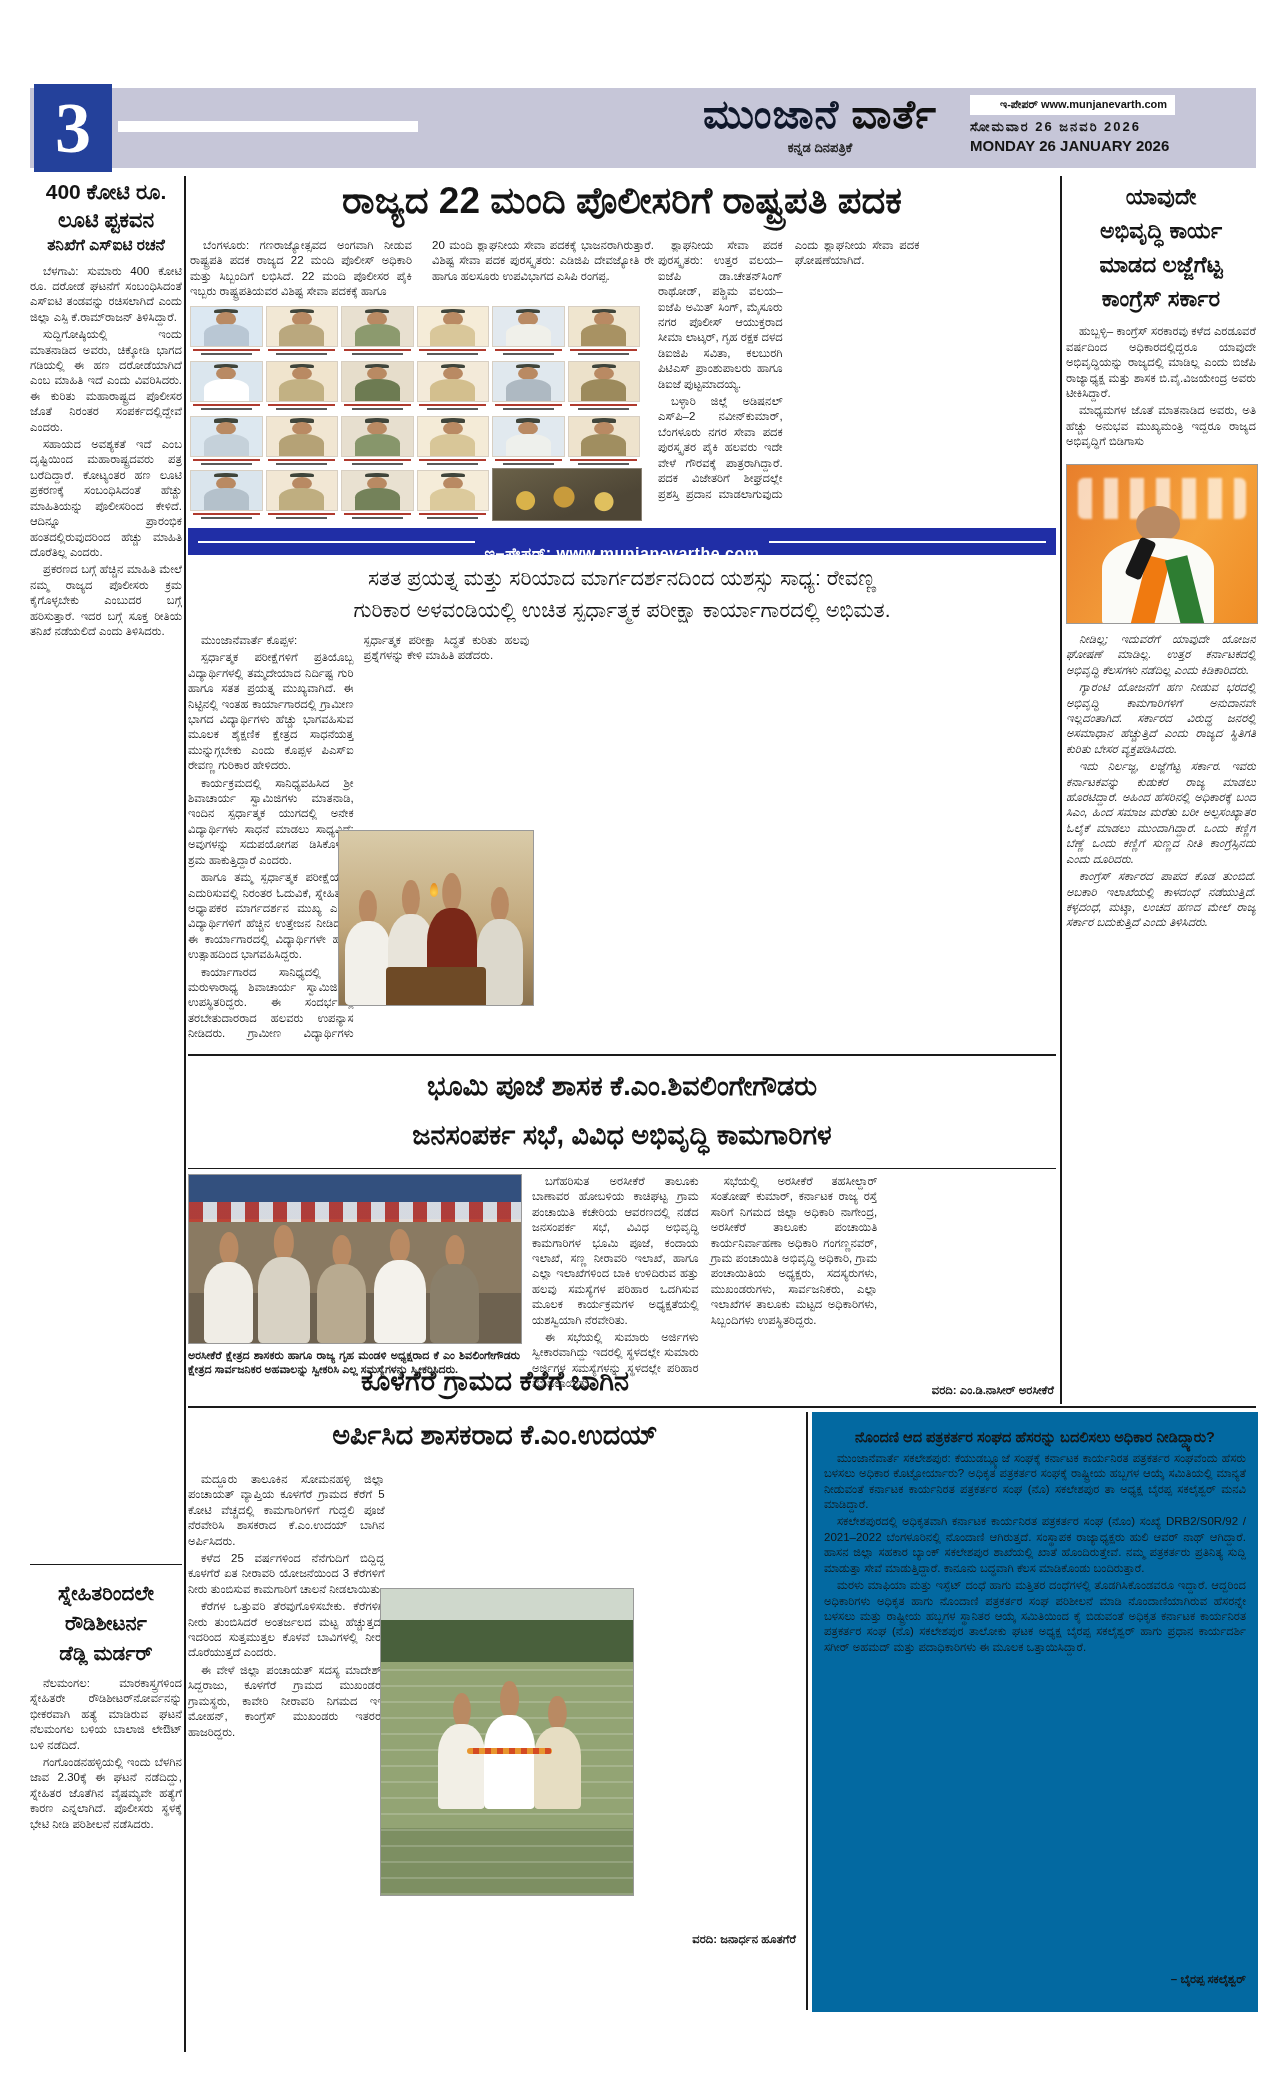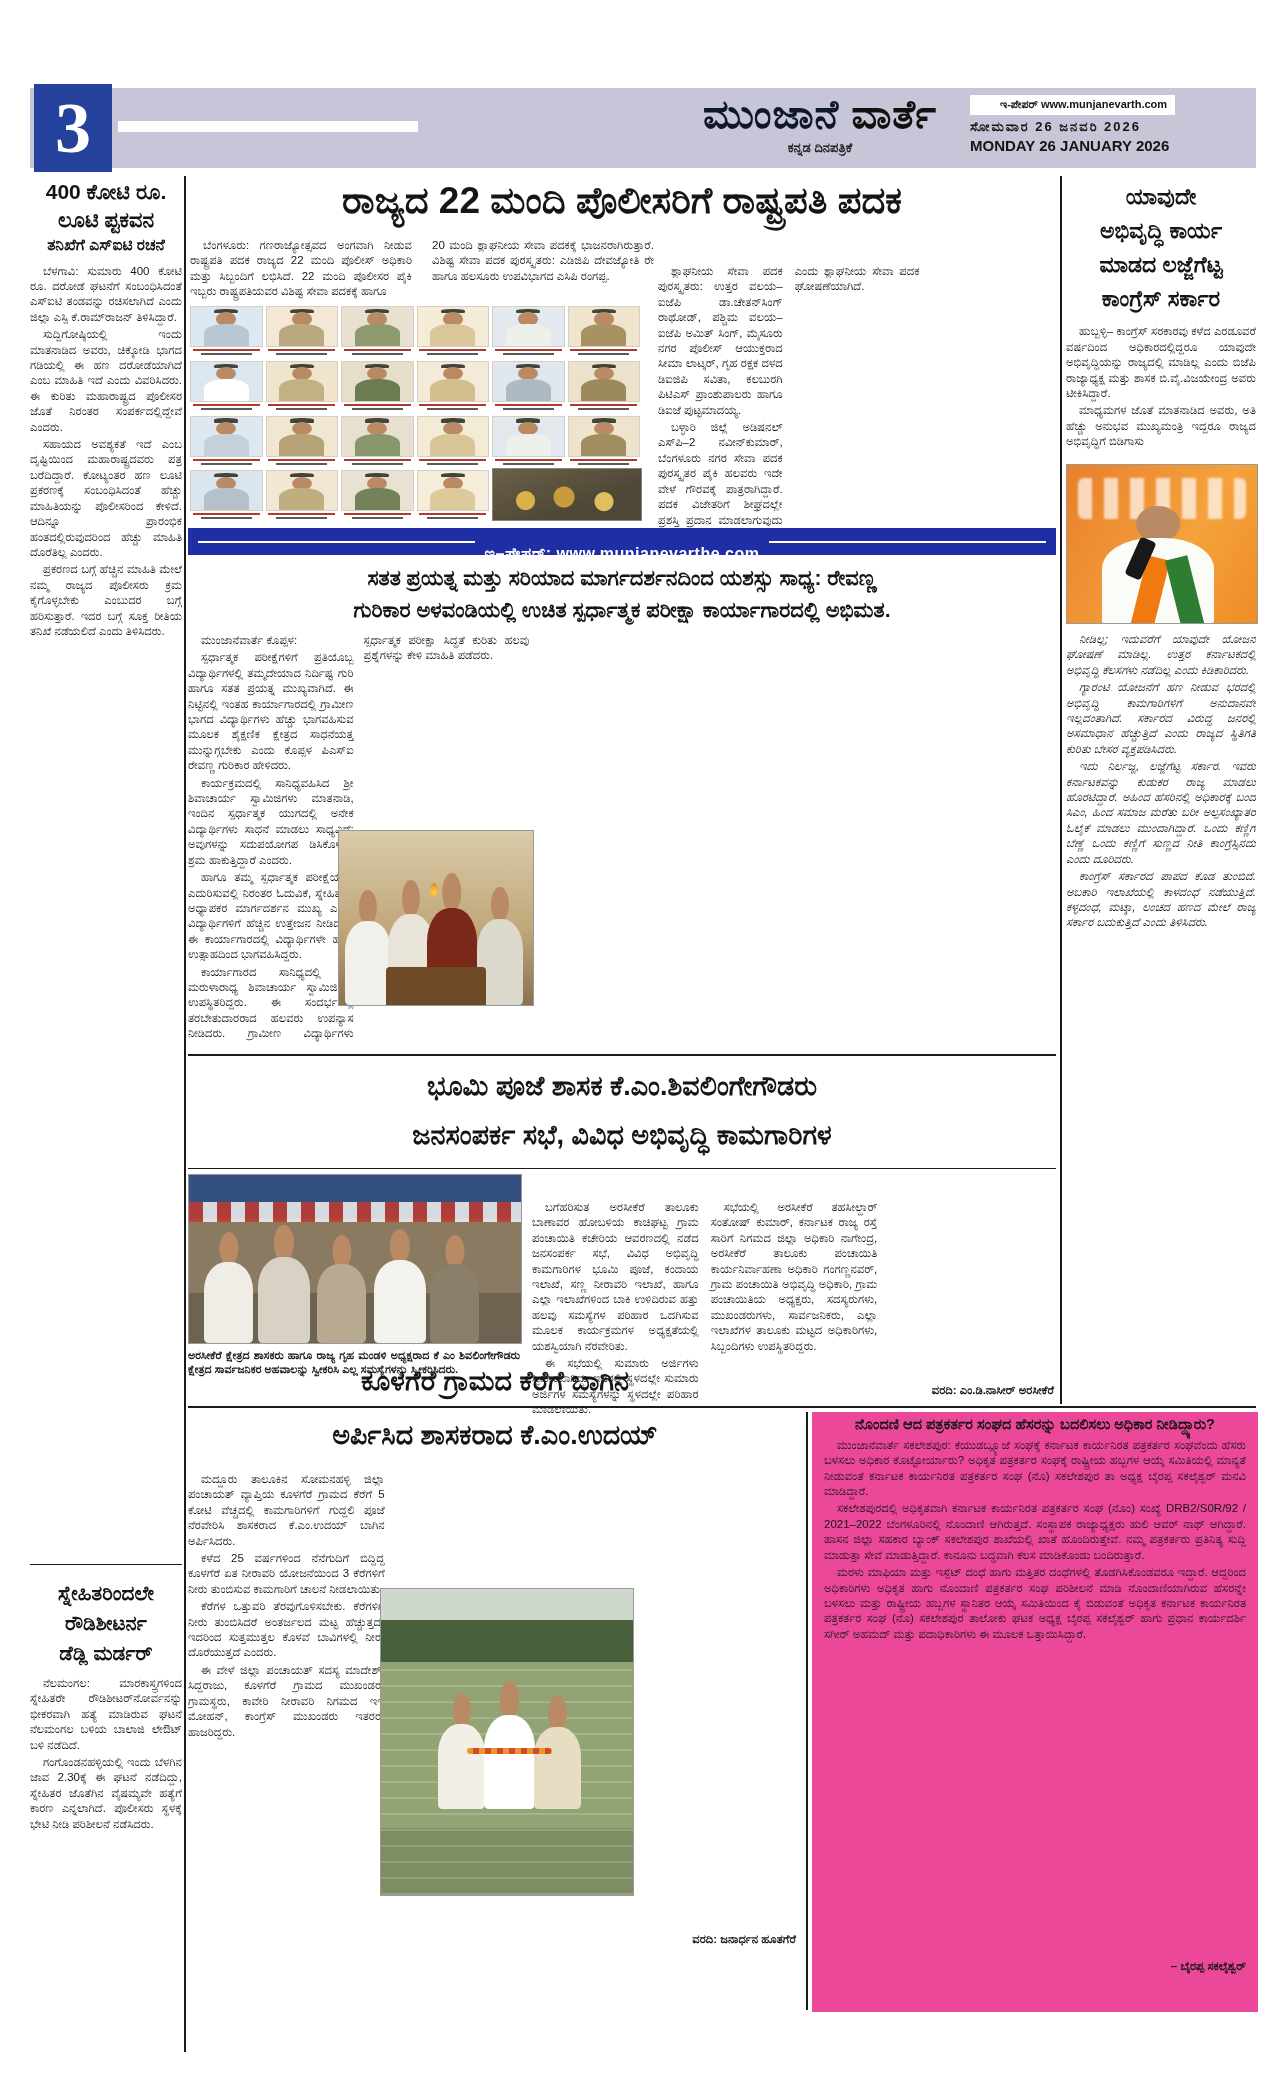--- a/index.html
+++ b/index.html
@@ -30,49 +30,49 @@
   .bt p.nofirst{text-indent:0;}
   .byline{font-size:11.5px;font-weight:700;text-align:right;}
   
   .lc-head{font-weight:700;text-align:center;line-height:1.35;}
   .lc-head .l1{font-size:21px;}
   .lc-head .l2{font-size:21px;}
   .lc-head .l3{font-size:15.5px;}
   .lc2-head{font-weight:700;text-align:center;line-height:1.5;font-size:20px;}
   
   .ma-headline{left:188px;top:178px;width:868px;font-size:37px;font-weight:700;text-align:center;line-height:1.25;}
-  .cols3{column-count:3;column-gap:12px;column-fill:auto;margin-top:26px;}
+  .cols3{column-count:3;column-gap:12px;column-fill:auto;}
   
   .ogrid{display:grid;grid-template-columns:repeat(6,1fr);gap:3px;position:relative;}
   .thumb{height:51px;display:flex;flex-direction:column;}
   .thumb .ph{position:relative;flex:1;background:var(--bg,#eee);overflow:hidden;border:1px solid #d8cfc2;}
   .thumb .hat{position:absolute;top:5%;left:33%;width:34%;height:11%;background:#40453b;border-radius:45% 45% 20% 20%;}
   .thumb .head{position:absolute;top:14%;left:36%;width:28%;height:34%;border-radius:50%;background:#b98a63;}
   .thumb .torso{position:absolute;top:44%;left:18%;width:64%;height:60%;border-radius:45% 45% 0 0/40% 40% 0 0;background:var(--shirt,#ccc);}
   .thumb .cap{height:9px;margin-top:1px;}
   .thumb .cap::before{content:"";display:block;height:2px;width:92%;margin:1px auto 0;background:#b03a2e;}
   .thumb .cap::after{content:"";display:block;height:2px;width:70%;margin:2px auto 0;background:#5a5a5a;}
   .medal{position:absolute;left:302px;top:162px;width:148px;height:51px;border:1px solid #8a8274;
          background:radial-gradient(circle at 22% 62%,#d9b24a 0 9px,rgba(0,0,0,0) 10px),
                     radial-gradient(circle at 48% 55%,#c89b3c 0 10px,rgba(0,0,0,0) 11px),
                     radial-gradient(circle at 75% 64%,#e0c05e 0 9px,rgba(0,0,0,0) 10px),
                     linear-gradient(160deg,#6a6148,#4e4636 70%);}
   
   .banner{left:188px;top:528px;width:868px;height:27px;background:#202ea6;color:#fff;display:flex;align-items:center;}
   .banner .line{flex:1;height:2px;background:#fff;margin:0 10px;}
   .banner .txt{font-size:16px;font-weight:700;letter-spacing:.5px;white-space:nowrap;margin-top:25px;}
   
-  .rev-h{width:868px;text-align:center;font-weight:700;font-size:21px;line-height:1.5;}
+  .rev-h{width:868px;text-align:center;font-weight:400;font-size:21px;line-height:1.5;}
   .cols5{column-count:5;column-gap:10px;column-fill:auto;}
   
   .js-h{width:868px;text-align:center;font-weight:700;font-size:27px;line-height:1.8;}
   .ud-h{width:614px;text-align:center;font-weight:700;font-size:27px;line-height:2.0;}
   .caption{font-size:11px;font-weight:700;line-height:1.3;text-align:justify;}
   
-  .graybox{left:812px;top:1412px;width:446px;height:600px;background:#ec4899;box-sizing:border-box;padding:3px 12px;}
+  .graybox{left:812px;top:1412px;width:446px;height:600px;background:#0369a1;box-sizing:border-box;padding:16px 12px;}
   .graybox .gh{font-size:14.5px;font-weight:700;text-align:center;margin-bottom:4px;line-height:1.3;}
   .graybox .bt{font-size:11.5px;height:520px;}
   .graybox .sig{font-size:11.5px;font-weight:700;text-align:right;margin-top:2px;}
   
   .rc-head{width:190px;text-align:center;font-weight:700;font-size:22px;line-height:1.55;}
   
   .photo{position:relative;overflow:hidden;border:1px solid #999;}
   .person{position:absolute;}
   .person::before{content:"";position:absolute;top:0;left:50%;transform:translateX(-50%);
                   width:36%;height:30%;border-radius:50%;background:var(--skin,#b98a63);}

